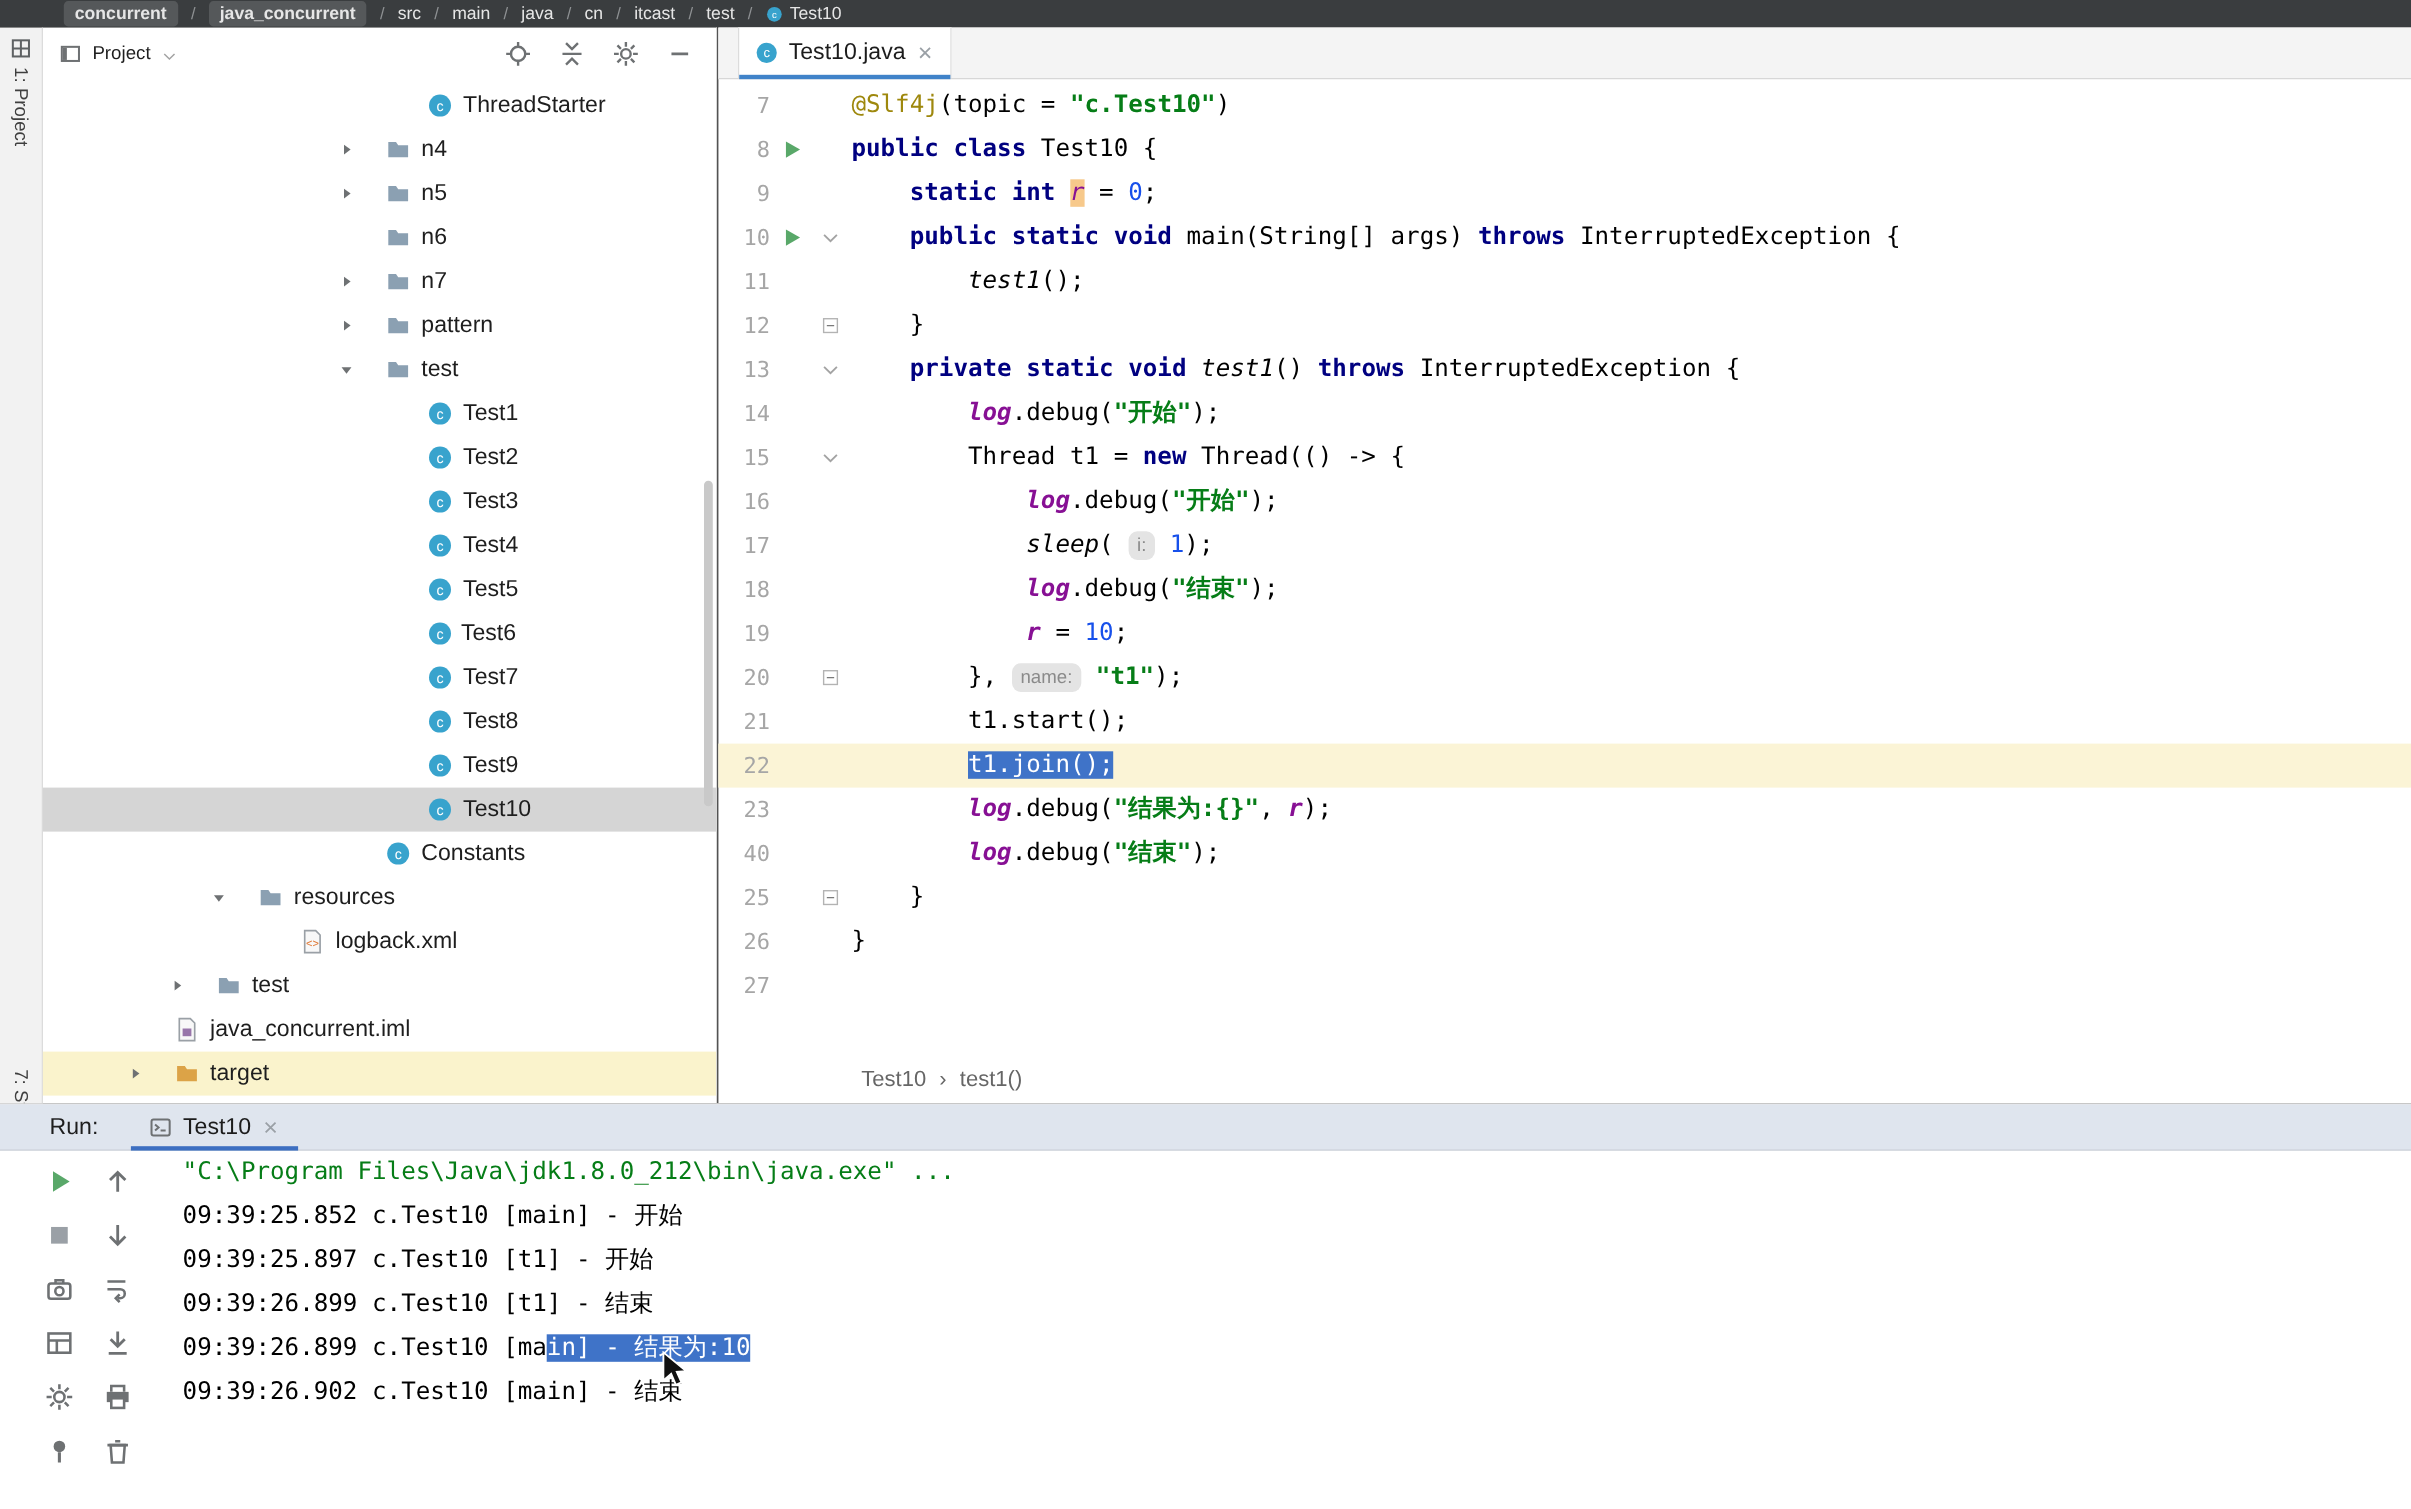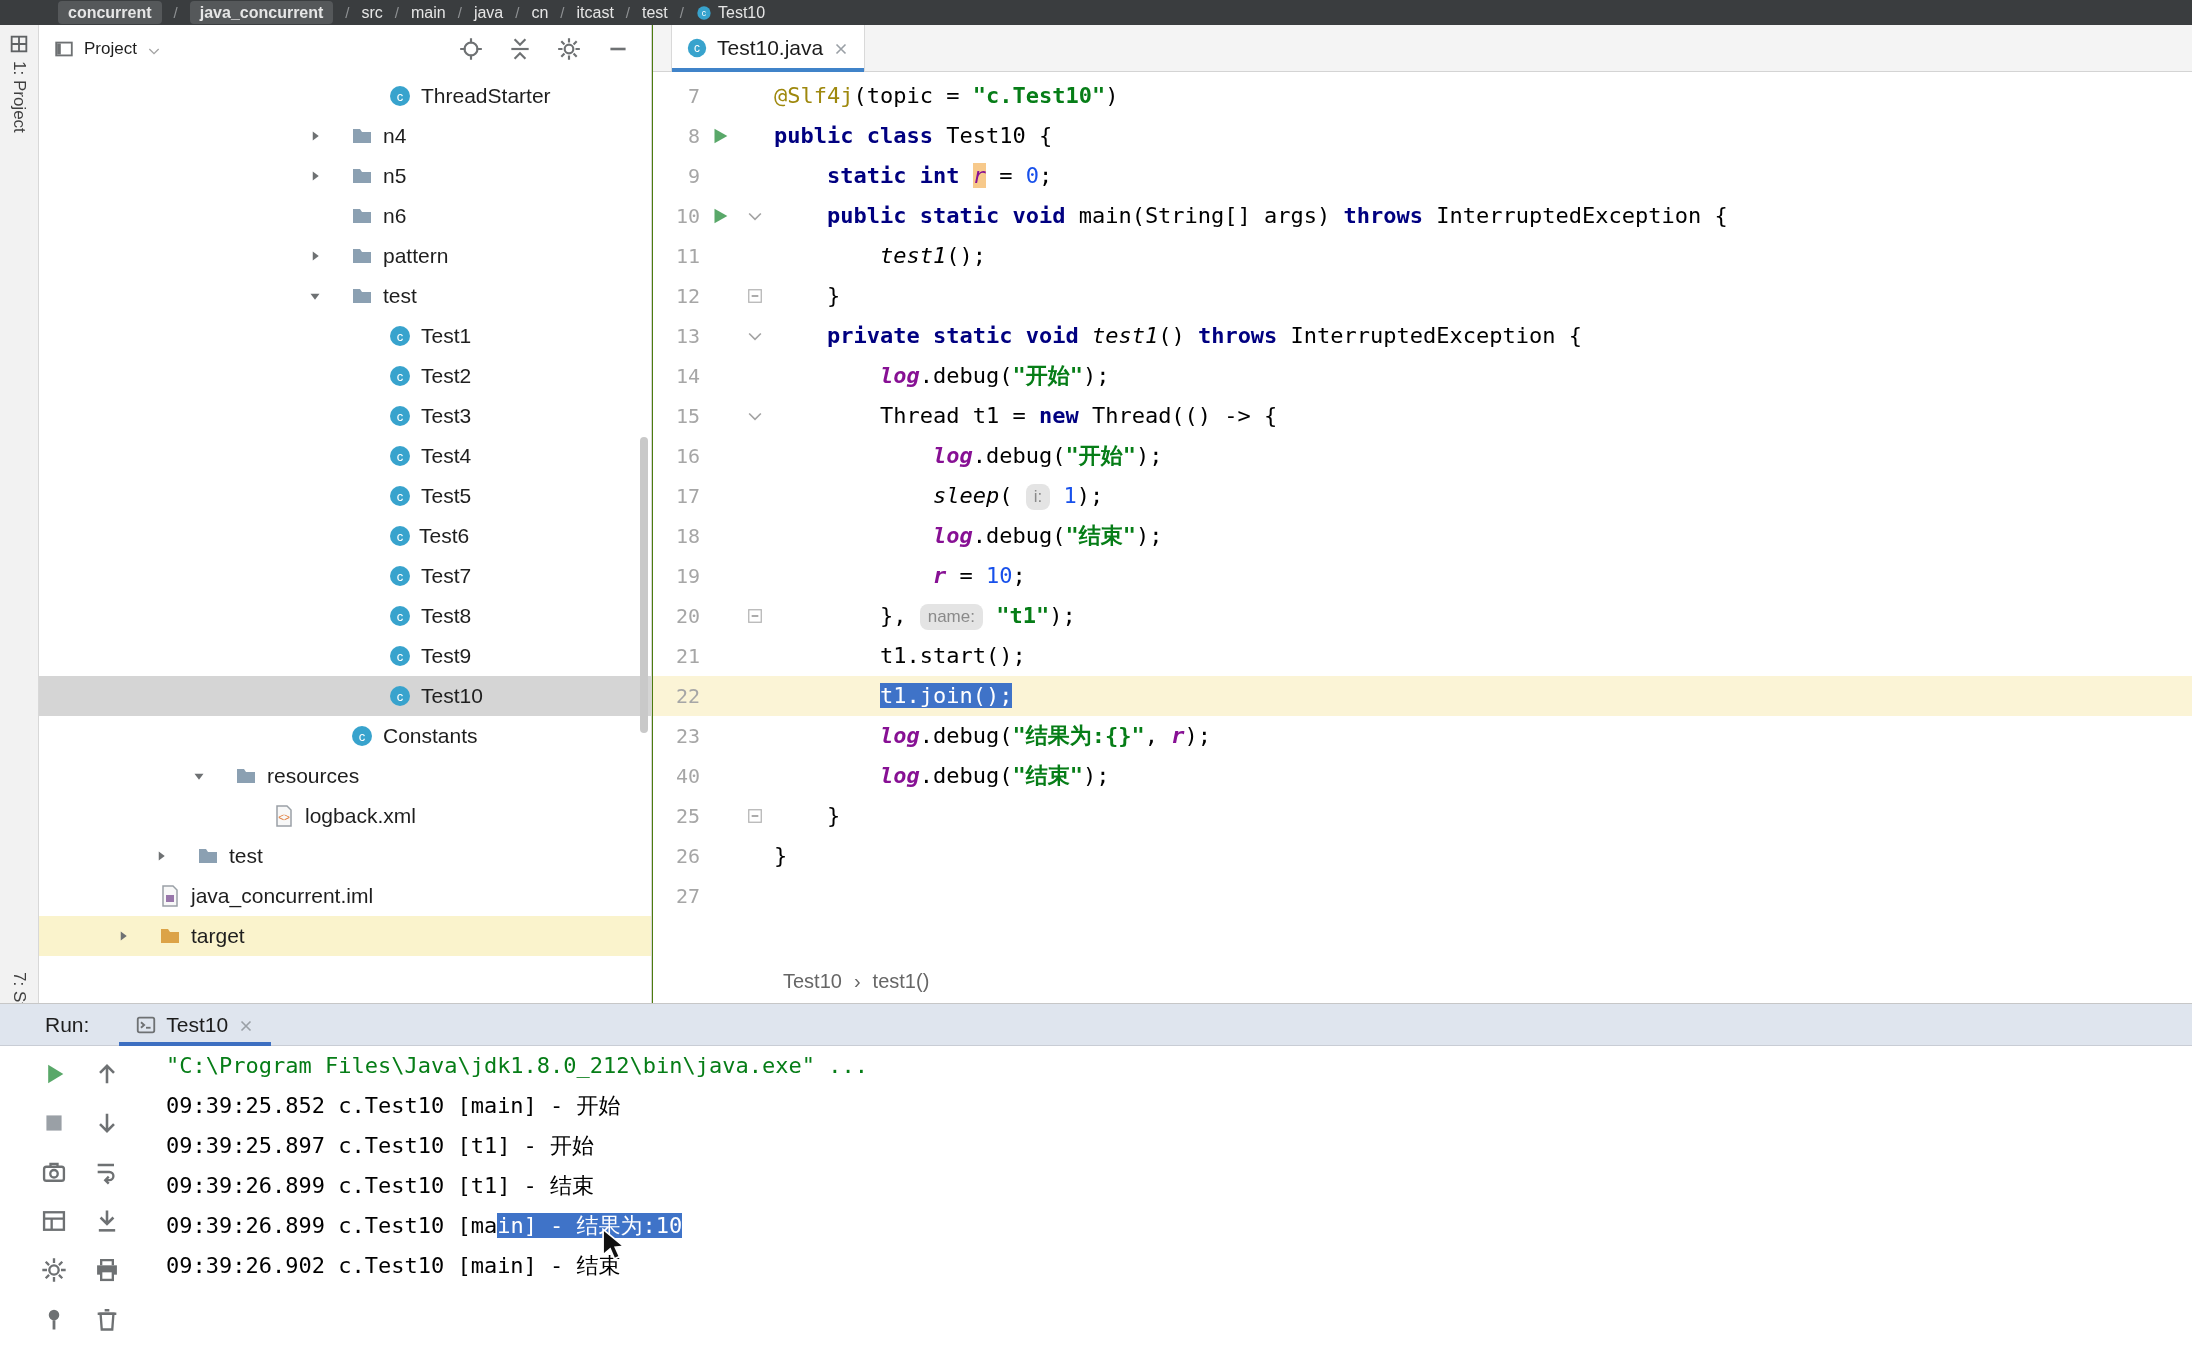--- a/index.html
+++ b/index.html
@@ -1,18 +1,18 @@
 <!DOCTYPE html>
 <html><head>
 <meta charset="utf-8">
 <style>
   *{margin:0;padding:0;box-sizing:border-box}
   html,body{width:2192px;height:1372px;overflow:hidden;background:#fff;
     font-family:"Liberation Sans",sans-serif;}
-  .screen{position:relative;width:2192px;height:1372px;background:#4d7c0f;overflow:hidden}
+  .screen{position:relative;width:2192px;height:1372px;background:#000000;overflow:hidden}
   .icon{display:inline-flex}
   .icon svg{width:100%;height:100%;display:block}
 
   
   .topbar{position:absolute;left:0;top:0;width:100%;height:25px;background:#3a3d3f;
     display:flex;align-items:center;padding-left:58px;gap:12px;overflow:hidden}
   .crumb{color:#e6e6e6;font-size:16px;line-height:23px;white-space:nowrap;display:inline-flex;align-items:center;gap:6px}
   .crumb.pill{background:#55585a;border-radius:4px;padding:0 10px;font-weight:bold}
   .crumbsep{color:#8f9294;font-size:15px}
   .crumbicon{width:16px;height:16px}
@@ -246,20 +246,33 @@
           </span>
           <span class="tlabel" style="left: 344px;">n5</span>
         </div>
         <div class="trow">
           <span class="icon ticon" style="left: 311px;">
             <svg viewBox="0 0 24 24">
               <path d="M3 5h7l2 3h9v11H3z" fill="#8ba0b2"></path>
             </svg>
           </span>
           <span class="tlabel" style="left: 344px;">n6</span>
+        </div>
+        <div class="trow">
+          <span class="icon tarrow" style="left: 267px;">
+            <svg viewBox="0 0 24 24">
+              <path d="M9 6l8 6-8 6z" fill="#6e7173"></path>
+            </svg>
+          </span>
+          <span class="icon ticon" style="left: 311px;">
+            <svg viewBox="0 0 24 24">
+              <path d="M3 5h7l2 3h9v11H3z" fill="#8ba0b2"></path>
+            </svg>
+          </span>
+          <span class="tlabel" style="left: 344px;">n7</span>
         </div>
         <div class="trow">
           <span class="icon tarrow" style="left: 267px;">
             <svg viewBox="0 0 24 24">
               <path d="M9 6l8 6-8 6z" fill="#6e7173"></path>
             </svg>
           </span>
           <span class="icon ticon" style="left: 311px;">
             <svg viewBox="0 0 24 24">
               <path d="M3 5h7l2 3h9v11H3z" fill="#8ba0b2"></path>

